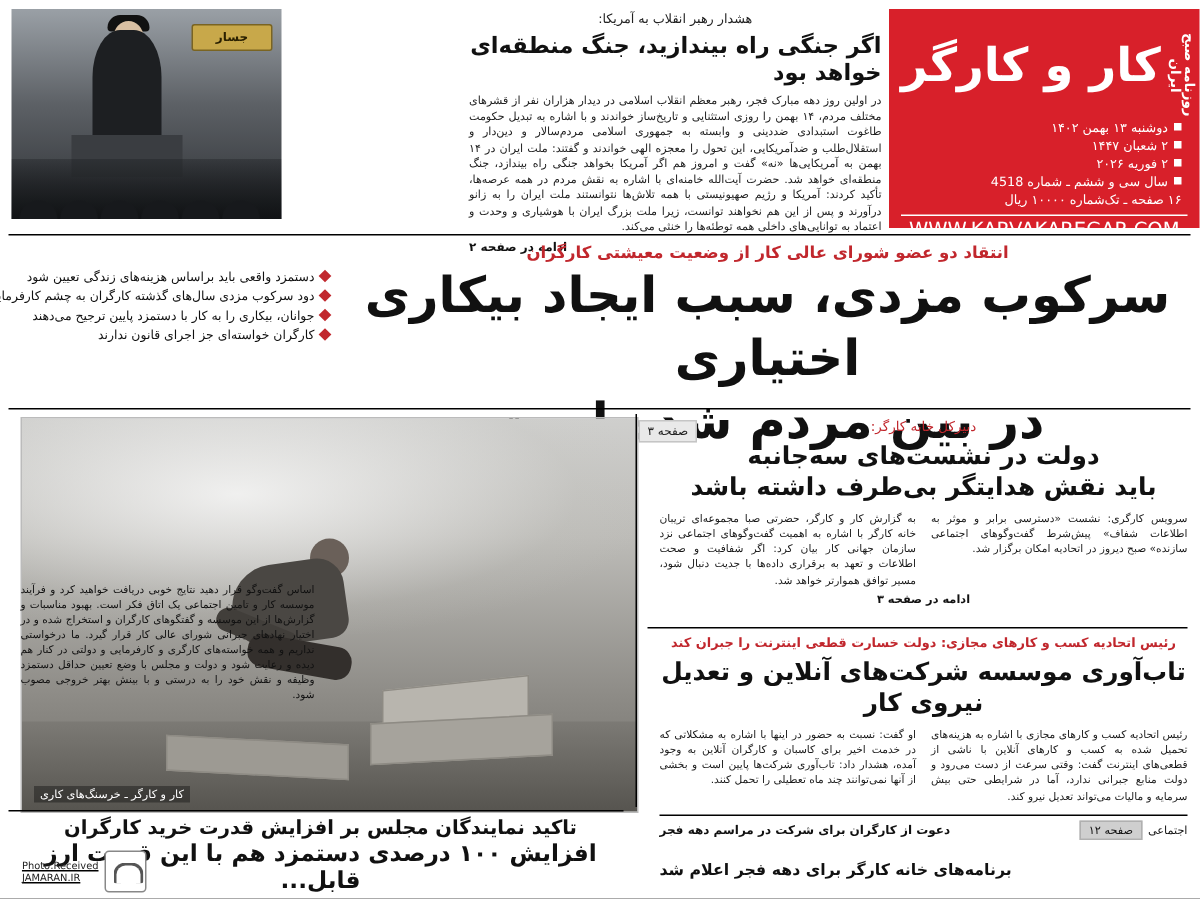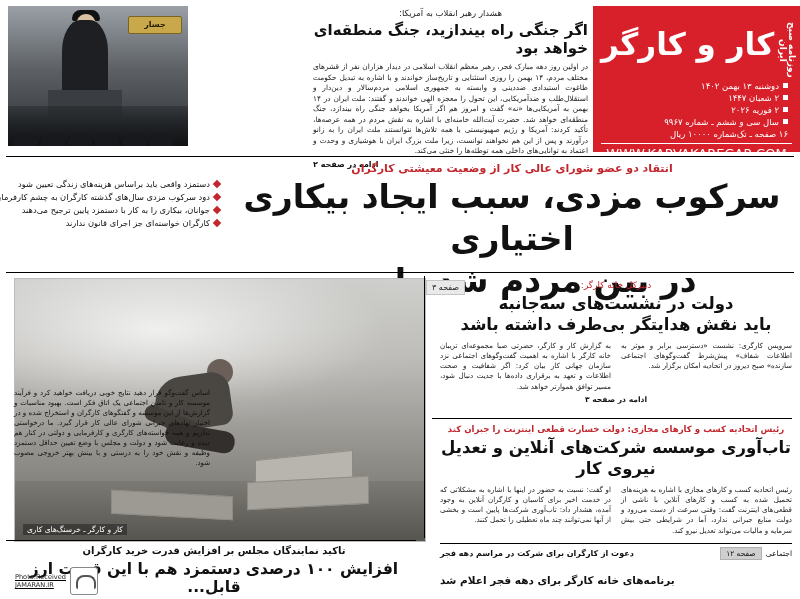--- a/index.html
+++ b/index.html
@@ -425,21 +425,21 @@
     position: absolute;
     left: 6px; top: 540px;
     width: 410px;
     border-top: 1px solid #000;
   }
   .bot-kicker {
     position: absolute;
     left: 14px; top: 545px;
     width: 400px;
     text-align: center;
-    font-size: 10px;
+    font-size: 13px;
     font-weight: bold;
     color: #111;
   }
   .bot-head {
     position: absolute;
     left: 14px; top: 560px;
     width: 400px;
     text-align: center;
     font-size: 15.5px;
     font-weight: bold;
@@ -504,21 +504,21 @@
 
     <div class="nameplate">
       <div class="np-top">
         <div class="np-title">کار و کارگر</div>
         <div class="np-vertical">روزنامه صبح ایران</div>
       </div>
       <div class="np-lines">
         <div class="np-line"><span class="sq"></span><span>دوشنبه ۱۳ بهمن ۱۴۰۲</span></div>
         <div class="np-line"><span class="sq"></span><span>۲ شعبان ۱۴۴۷</span></div>
         <div class="np-line"><span class="sq"></span><span>۲ فوریه ۲۰۲۶</span></div>
-        <div class="np-line"><span class="sq"></span><span>سال سی و ششم ـ شماره ۹۹۶۷</span></div>
+        <div class="np-line"><span class="sq"></span><span>سال سی و ششم ـ شماره 4518</span></div>
         <div class="np-line">۱۶ صفحه ـ تک‌شماره ۱۰۰۰۰ ریال</div>
       </div>
       <div class="np-bottombar">WWW.KARVAKAREGAR.COM</div>
     </div>
 
     <div class="head-mid">
       <div class="head-kicker">هشدار رهبر انقلاب به آمریکا:</div>
       <div class="head-lead">اگر جنگی راه بیندازید، جنگ منطقه‌ای خواهد بود</div>
       <div class="head-body">در اولین روز دهه مبارک فجر، رهبر معظم انقلاب اسلامی در دیدار هزاران نفر از قشرهای مختلف مردم، ۱۴ بهمن را روزی استثنایی و تاریخ‌ساز خواندند و با اشاره به تبدیل حکومت طاغوت استبدادی ضددینی و وابسته به جمهوری اسلامی مردم‌سالار و دین‌دار و استقلال‌طلب و ضدآمریکایی، این تحول را معجزه الهی خواندند و گفتند: ملت ایران در ۱۴ بهمن به آمریکایی‌ها «نه» گفت و امروز هم اگر آمریکا بخواهد جنگی راه بیندازد، جنگ منطقه‌ای خواهد شد. حضرت آیت‌الله خامنه‌ای با اشاره به نقش مردم در همه عرصه‌ها، تأکید کردند: آمریکا و رژیم صهیونیستی با همه تلاش‌ها نتوانستند ملت ایران را به زانو درآورند و پس از این هم نخواهند توانست، زیرا ملت بزرگ ایران با هوشیاری و وحدت و اعتماد به توانایی‌های داخلی همه توطئه‌ها را خنثی می‌کند.</div>
       <div class="head-cont">ادامه در صفحه ۲</div>

